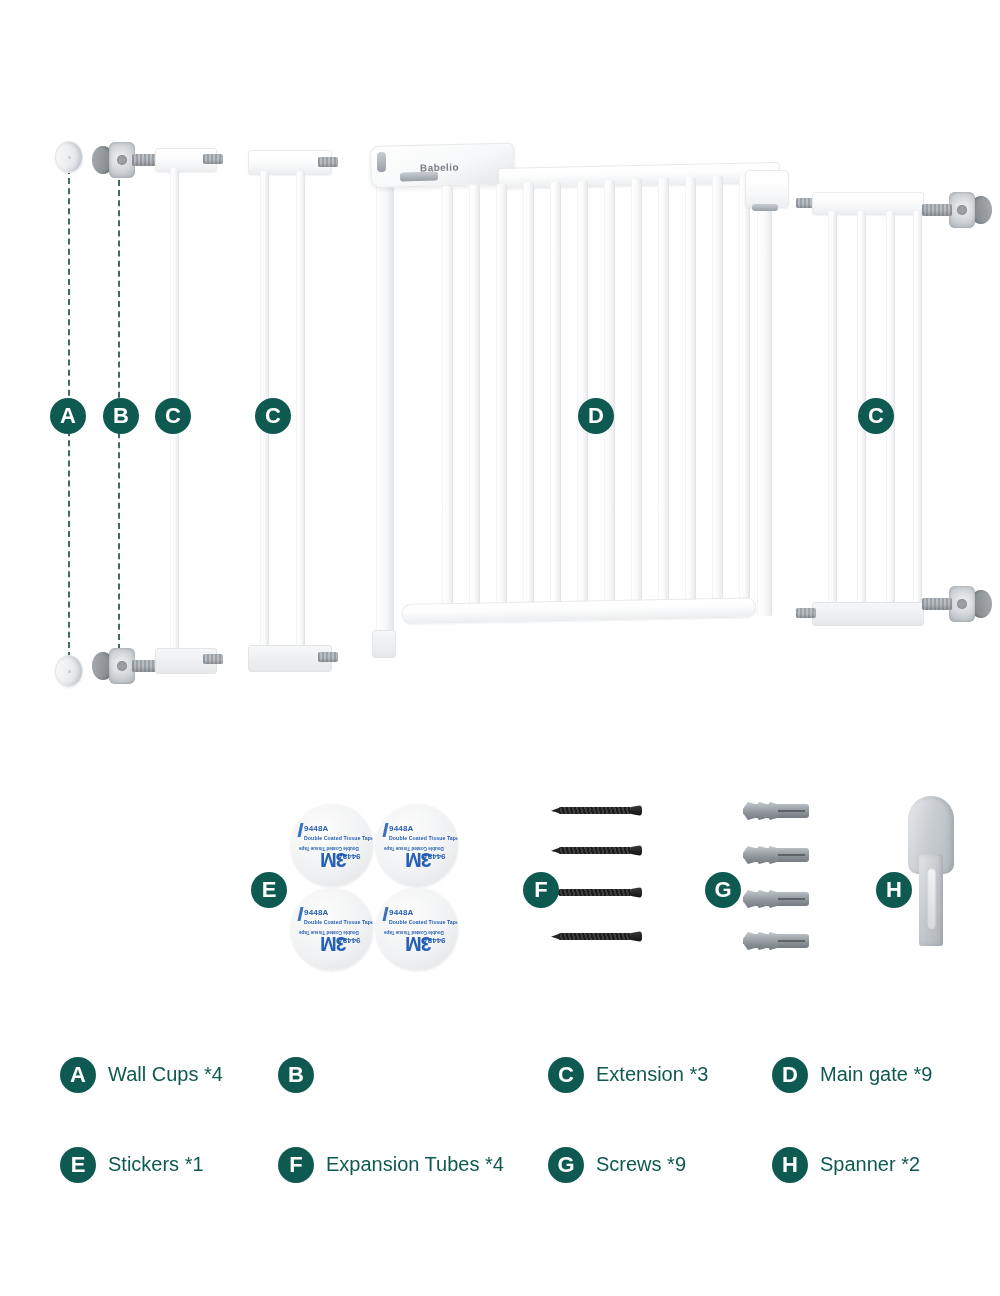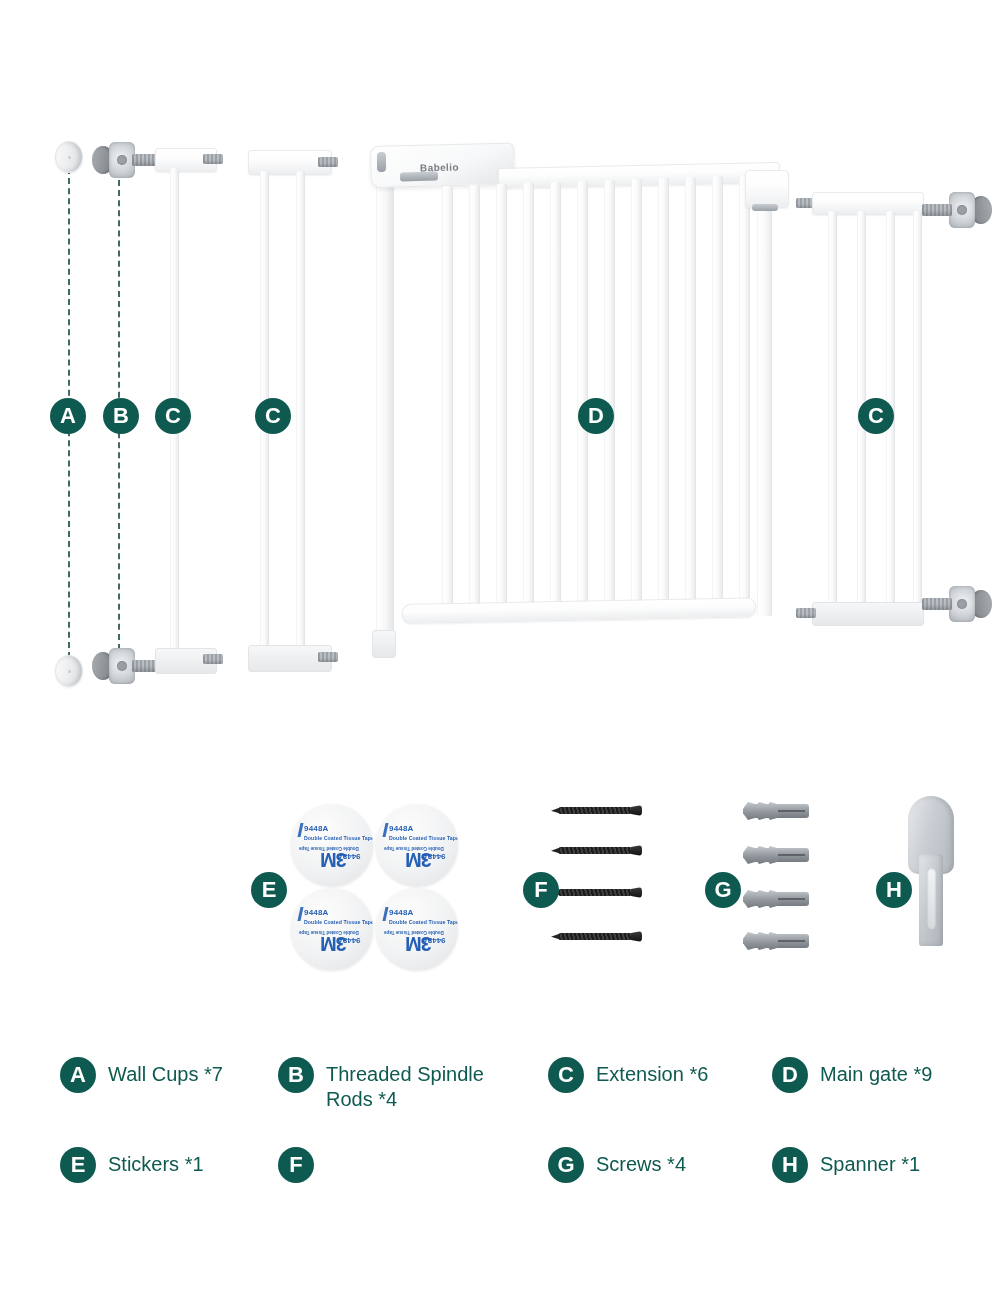--- a/index.html
+++ b/index.html
@@ -484,49 +484,49 @@
     <div class="paddle"></div>
     <div class="shaft"></div>
     <div class="groove"></div>
   </div>
 </div>
 
 <div id="legend">
 
   <div class="legend-item" style="left:60px; top:22px;">
     <div class="badge">A</div>
-    <div class="legend-label">Wall Cups *7</div>
+    <div class="legend-label">Wall Cups *4</div>
   </div>
 
   <div class="legend-item" style="left:278px; top:22px;">
     <div class="badge">B</div>
-    <div class="legend-label">Threaded Spindle Rods *4</div>
   </div>
 
   <div class="legend-item" style="left:548px; top:22px;">
     <div class="badge">C</div>
-    <div class="legend-label">Extension *6</div>
+    <div class="legend-label">Extension *3</div>
   </div>
 
   <div class="legend-item" style="left:772px; top:22px;">
     <div class="badge">D</div>
     <div class="legend-label">Main gate *9</div>
   </div>
 
   <div class="legend-item" style="left:60px; top:112px;">
     <div class="badge">E</div>
     <div class="legend-label">Stickers *1</div>
   </div>
 
   <div class="legend-item" style="left:278px; top:112px;">
     <div class="badge">F</div>
+    <div class="legend-label" style="max-width:260px;">Expansion Tubes *4</div>
   </div>
 
   <div class="legend-item" style="left:548px; top:112px;">
     <div class="badge">G</div>
-    <div class="legend-label">Screws *4</div>
+    <div class="legend-label">Screws *9</div>
   </div>
 
   <div class="legend-item" style="left:772px; top:112px;">
     <div class="badge">H</div>
-    <div class="legend-label">Spanner *1</div>
+    <div class="legend-label">Spanner *2</div>
   </div>
 </div>
 
 </body></html>

